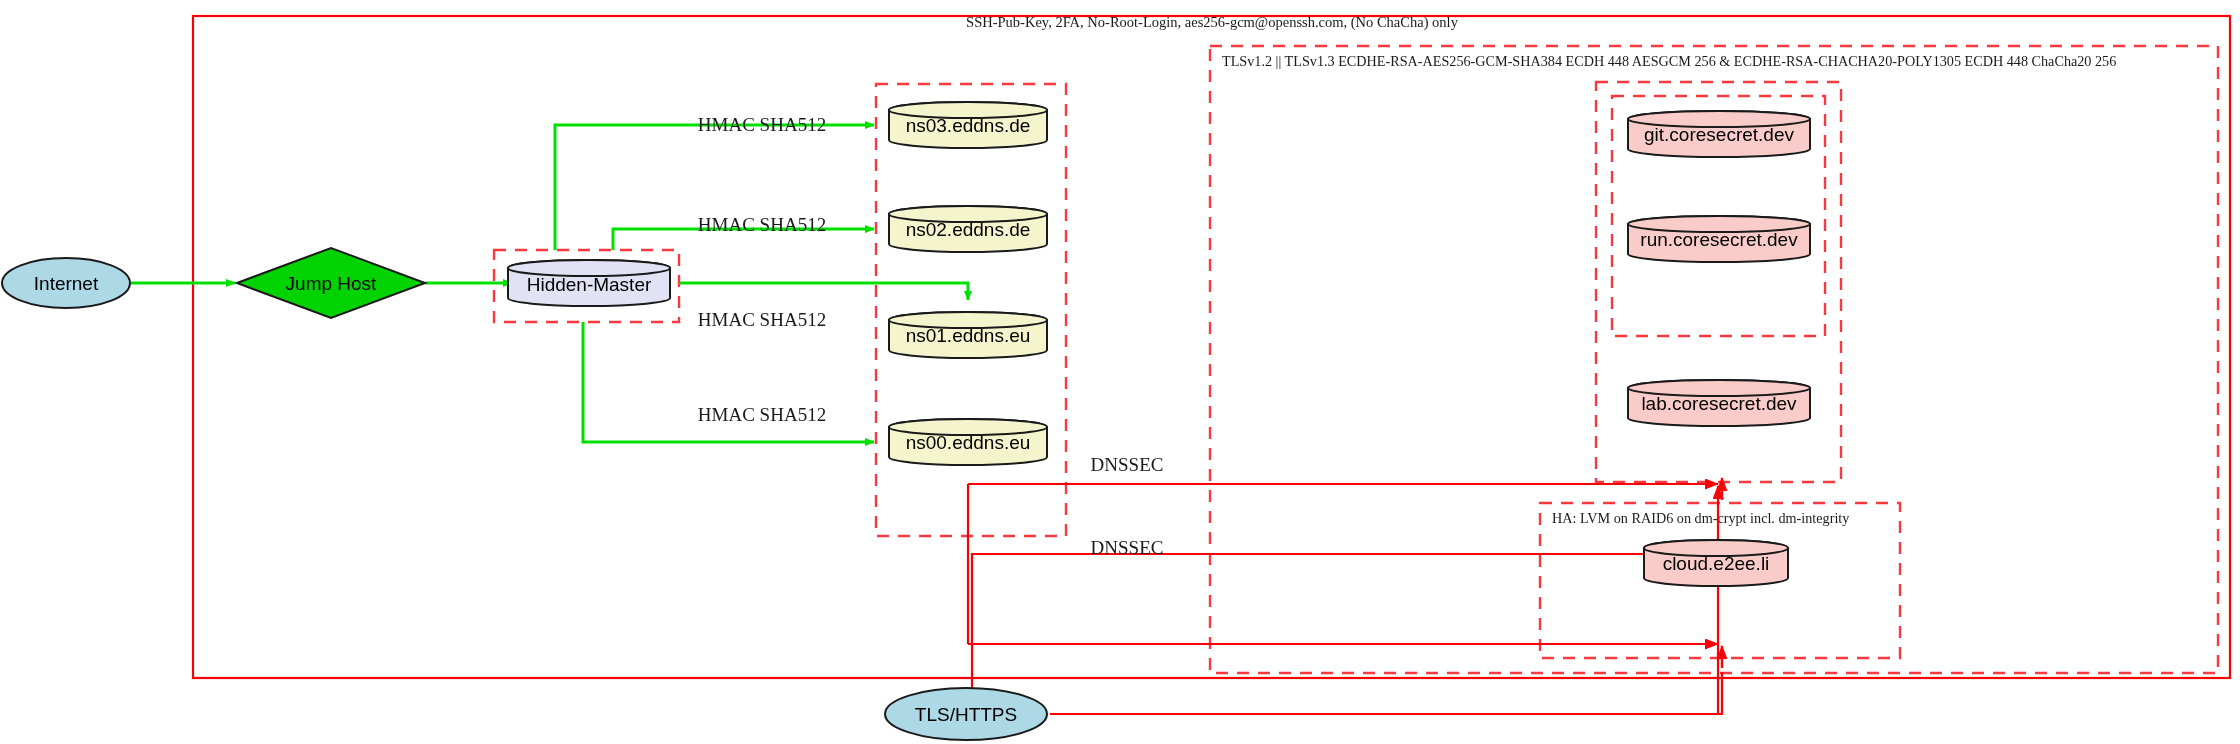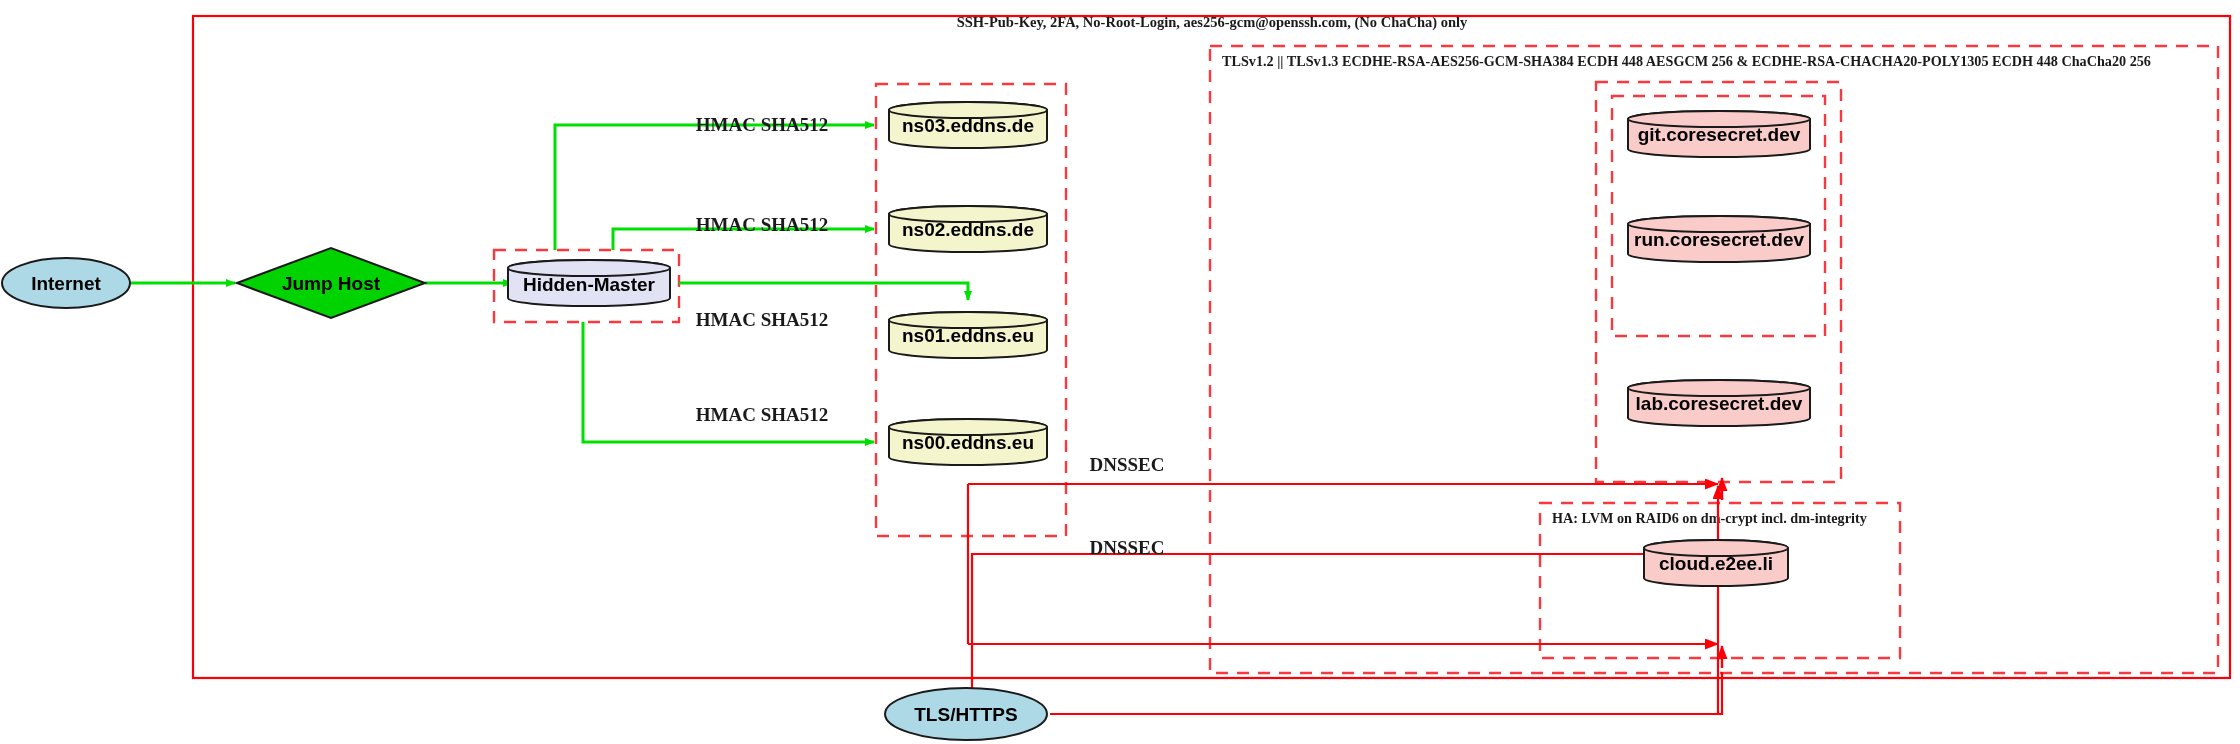--- a/index.html
+++ b/index.html
@@ -1,20 +1,20 @@
 <!DOCTYPE html>
 <html><head>
 <meta charset="utf-8">
 <style>
   html,body{margin:0;padding:0;background:#ffffff;}
   body{
     width:2240px;height:744px;position:relative;overflow:hidden;
     font-family:"Liberation Sans", sans-serif;
   }
-  #stage{position:absolute;left:0;top:0;width:2240px;height:564px;font-weight:bold;}
+  #stage{position:absolute;left:0;top:0;width:2240px;height:564px;}
   svg#canvas{position:absolute;left:0;top:0;width:2240px;height:744px;}
 
   
   .serif-label{font-family:"Liberation Serif", serif;}
   .sans-node{font-family:"Liberation Sans", sans-serif;}
 </style>
 </head>
 <body>
 
 <div id="stage">

